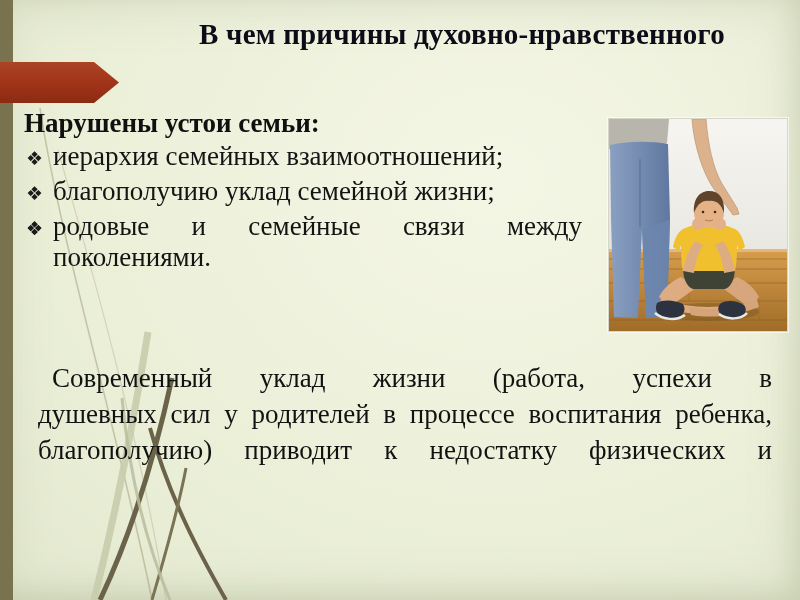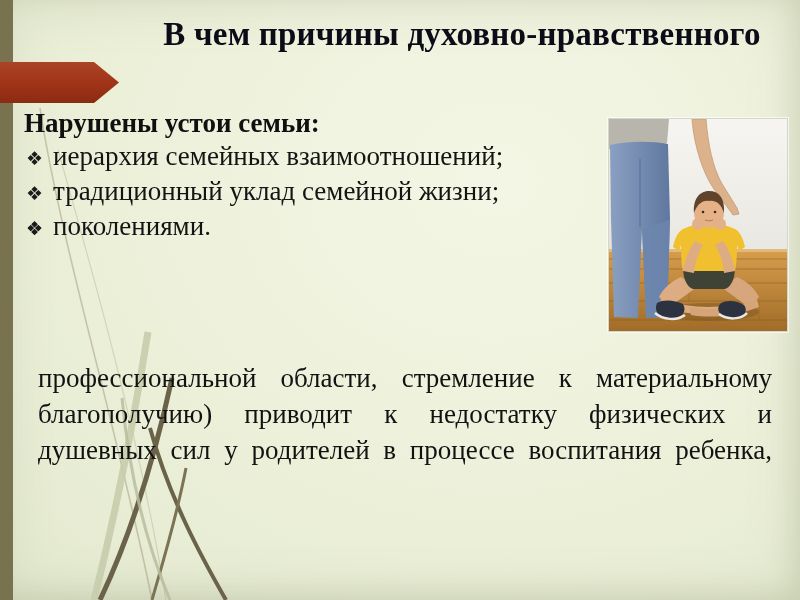--- a/index.html
+++ b/index.html
@@ -9,21 +9,21 @@
     box-shadow:inset 0 0 55px rgba(130,140,100,.18), inset -6px -6px 25px rgba(120,130,90,.15);
     font-family:"Liberation Serif", serif;
   }
   .stripe{position:absolute;left:0;top:0;width:13px;height:600px;background:#78724f;}
   .arrow{
     position:absolute;left:0;top:62px;width:119px;height:41px;
     background:linear-gradient(180deg,#ab4425 0%,#a03318 55%,#8a2b11 100%);
     clip-path:polygon(0 0,79% 0,100% 50%,79% 100%,0 100%);
   }
   .title{position:absolute;left:128px;top:14px;width:668px;text-align:center;
-    font-weight:bold;font-size:33px;line-height:40px;color:#0c0c18;letter-spacing:.2px;}
+    font-weight:bold;font-size:29px;line-height:40px;color:#0c0c18;letter-spacing:.2px;}
   .heading{position:absolute;left:24px;top:108px;font-size:27px;font-weight:bold;color:#101010;}
   .bullets{position:absolute;left:26px;top:141px;width:556px;margin:0;padding:0;
     font-size:27px;color:#141414;}
   .bullets li{list-style:none;position:relative;padding-left:27px;line-height:31px;margin:0 0 4px 0;}
   .bullet-glyph{position:absolute;left:0;top:2px;font-family:"DejaVu Sans",sans-serif;
     font-size:19px;color:#1b1b1b;}
   .line{display:block;}
   .line.stretch{text-align:justify;text-align-last:justify;}
   .paragraph{position:absolute;left:38px;top:360px;width:734px;font-size:27px;
     line-height:36px;color:#121212;}
@@ -62,35 +62,36 @@
 
   <div class="heading">Нарушены устои семьи:</div>
 
   <ul class="bullets">
     <li>
       <span class="bullet-glyph">❖</span>
       <span class="line">иерархия семейных взаимоотношений;</span>
     </li>
     <li>
       <span class="bullet-glyph">❖</span>
-      <span class="line">традиционный уклад семейной жизни;</span>
+      <span class="line">благополучию уклад семейной жизни;</span>
     </li>
     <li>
       <span class="bullet-glyph">❖</span>
     </li>
     <li>
       <span class="bullet-glyph">❖</span>
+      <span class="line stretch">родовые и семейные связи между</span>
       <span class="line">поколениями.</span>
     </li>
   </ul>
 
   <div class="paragraph">
-    <div class="line">профессиональной области, стремление к материальному</div>
+    <div class="line first">Современный уклад жизни (работа, успехи в</div>
+    <div class="line">душевных сил у родителей в процессе воспитания ребенка,</div>
     <div class="line">благополучию) приводит к недостатку физических и</div>
-    <div class="line">душевных сил у родителей в процессе воспитания ребенка,</div>
   </div>
 
   <div class="photo">
     <svg width="178" height="212" viewBox="0 0 178 212">
       <defs>
         <linearGradient id="wallGrad" x1="0" y1="0" x2="0" y2="1">
           <stop offset="0" stop-color="#f6f5f1"></stop>
             <stop offset="1" stop-color="#e9e7e1"></stop>
         </linearGradient>
         <linearGradient id="floorGrad" x1="0" y1="0" x2="0" y2="1">

